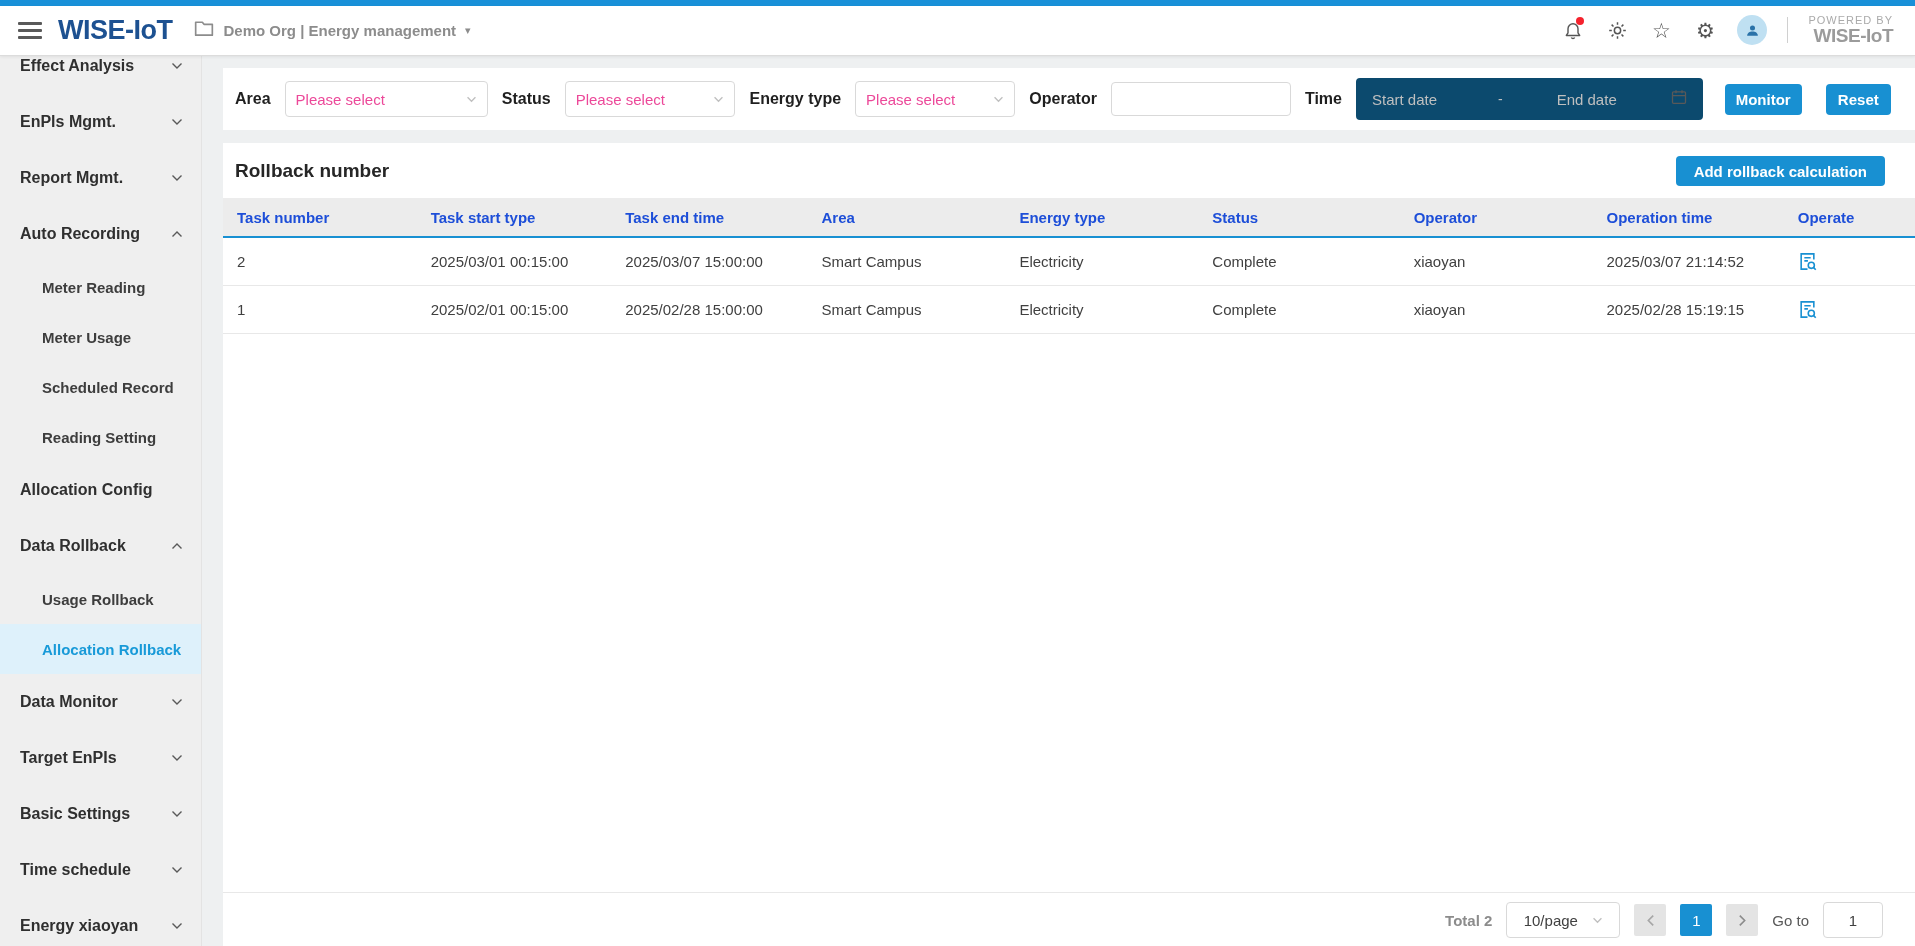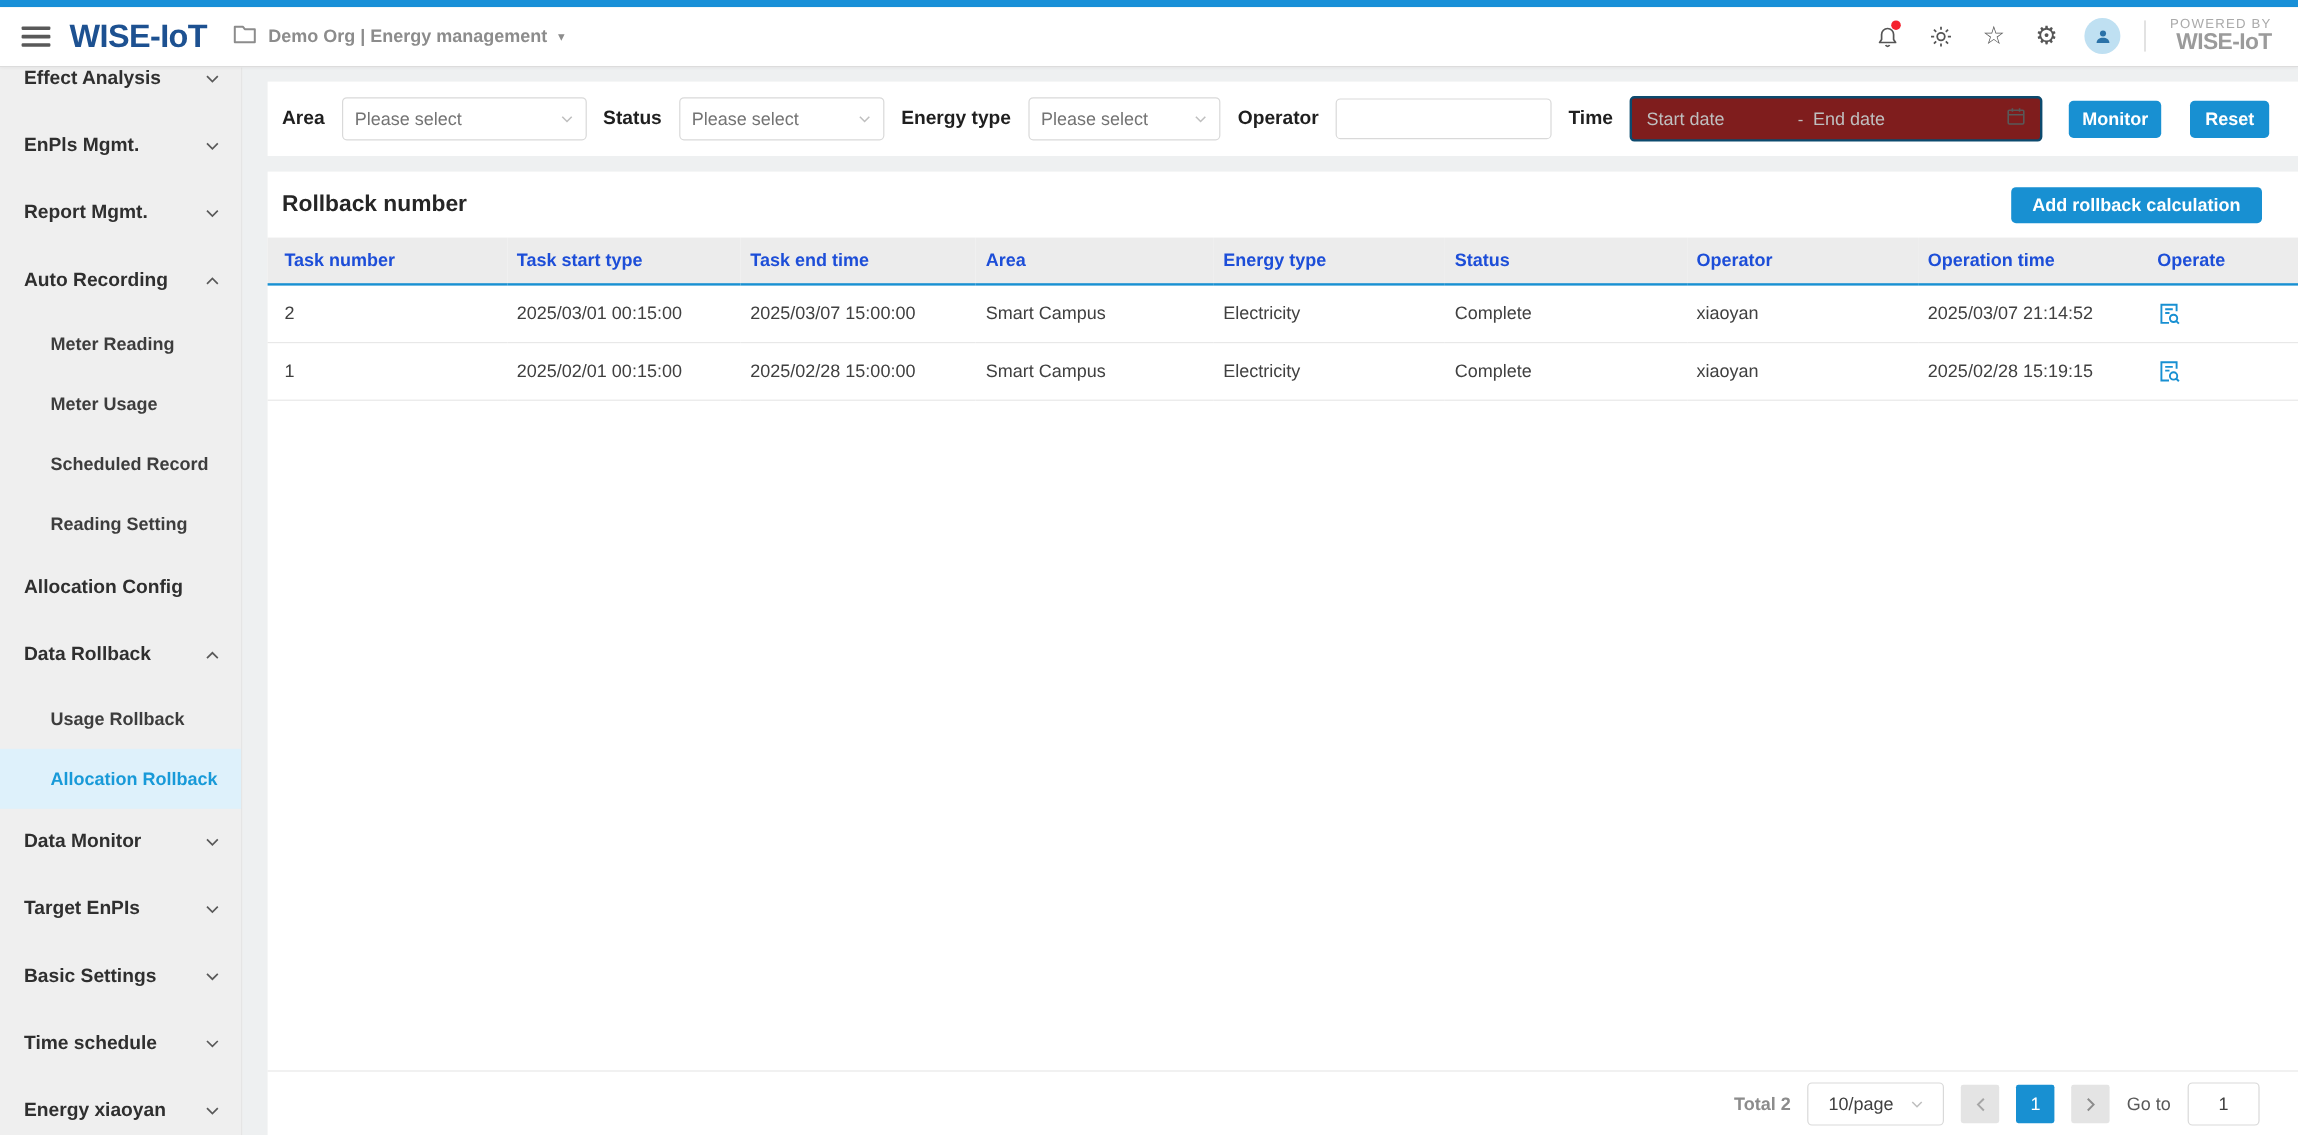--- a/index.html
+++ b/index.html
@@ -47,34 +47,34 @@
   .main{flex:1;display:flex;flex-direction:column;padding:12px 0 0 21px;background:#eef0f1;min-width:0;}
   .filter-card{
     background:#fff;height:62px;display:flex;align-items:center;gap:14px;
     padding:0 24px 0 12px;flex-shrink:0;
   }
   .f-label{font-size:16px;font-weight:bold;color:#1f1f1f;white-space:nowrap;}
   .select-box{
     height:34px;border:1px solid #d9d9d9;border-radius:4px;background:#fff;
     display:flex;align-items:center;padding:0 10px;cursor:pointer;
   }
-  .select-box .ph{font-size:15px;color:#737373;flex:1;}
+  .select-box .ph{font-size:15px;color:#ec4899;flex:1;}
   .w190{width:190px;} .w156{width:156px;} .w145{width:145px;}
   .filter-input{
     width:158px;height:32px;border:1px solid #d9d9d9;border-radius:4px;
     font-size:15px;padding:0 10px;outline:none;font-family:inherit;
   }
   .date-range{
-    width:330px;height:34px;border:2px solid #0c4a6e;border-radius:4px;background:#7f1d1d;
+    width:330px;height:34px;border:4px solid #0c4a6e;border-radius:4px;background:#0c4a6e;
     display:flex;align-items:center;padding:0 12px;gap:8px;cursor:pointer;
   }
   .date-range .ph{font-size:15px;color:#bfbfbf;}
   .date-range .start{width:118px;}
   .date-range .dash{color:#bfbfbf;font-size:14px;}
-  .date-range .end{flex:1;}
+  .date-range .end{flex:1;text-align:center;}
   .btn{
     border:none;border-radius:4px;background:#1890d2;color:#fff;font-size:15px;
     font-weight:600;cursor:pointer;font-family:inherit;
   }
   .btn.search{width:80px;height:31px;margin-left:8px;}
   .btn.reset{width:68px;height:31px;margin-left:10px;}
   
   .content-card{background:#fff;margin-top:13px;flex:1;display:flex;flex-direction:column;min-height:0;}
   .card-head{display:flex;align-items:center;justify-content:space-between;padding:13px 30px 12px 12px;}
   .card-title{font-size:19px;font-weight:600;color:#262626;}

